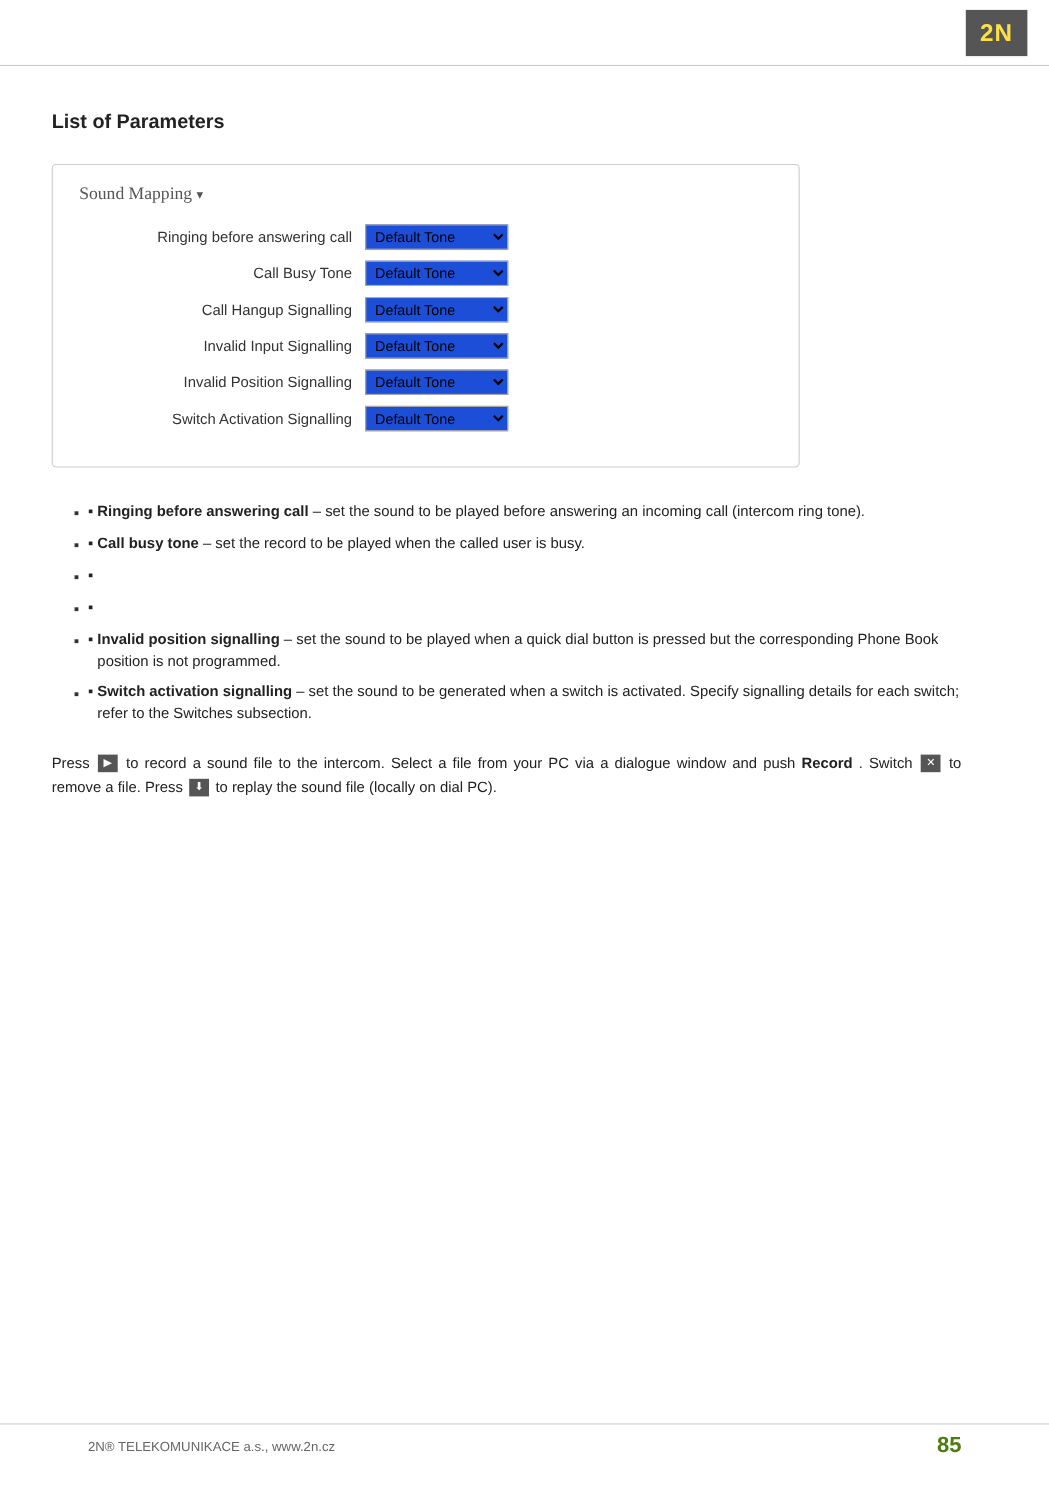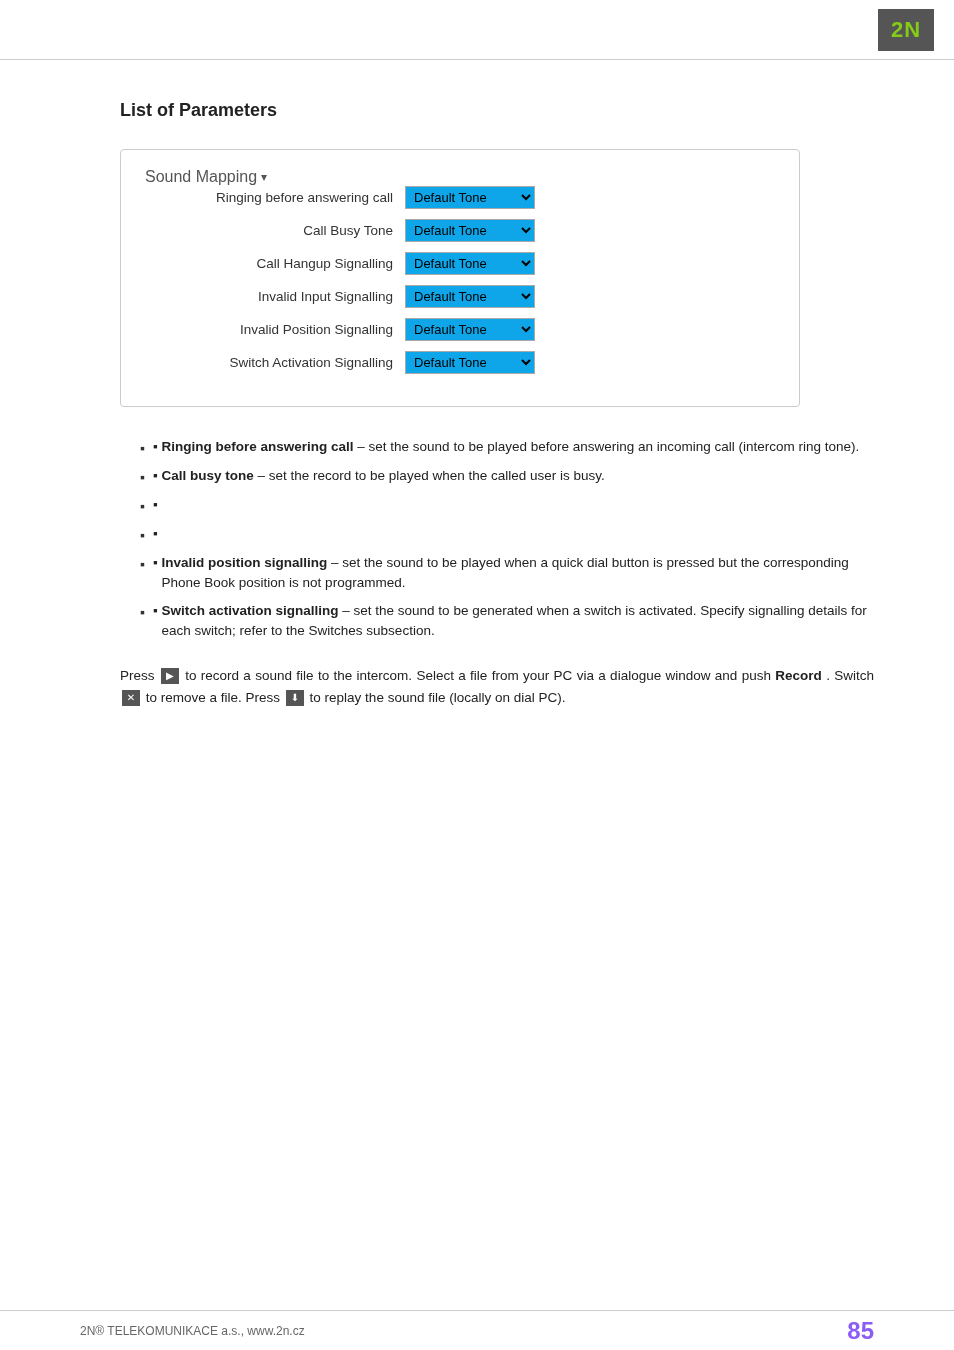--- a/index.html
+++ b/index.html
@@ -23,53 +23,55 @@
       justify-content: flex-end;
       padding-right: 20px;
     }
     .logo-box {
       width: 56px;
       height: 42px;
       background: #555;
       display: flex;
       align-items: center;
       justify-content: center;
-      color: #84cc16;
+      color: #fde047;
       font-size: 22px;
       font-weight: bold;
       font-family: Arial, sans-serif;
       letter-spacing: 1px;
     }
 
     
     .content {
-      padding: 40px 80px 80px 120px;
+      padding: 40px 80px 80px 47px;
     }
 
     .page-title {
       font-size: 18px;
       font-weight: bold;
       margin-bottom: 28px;
     }
 
     
     .sound-mapping-box {
       border: 1px solid #ccc;
       border-radius: 4px;
       padding: 18px 24px 22px 24px;
       margin-bottom: 30px;
       width: 680px;
     }
 
     .section-header {
       font-size: 16px;
       color: #555;
+      margin-bottom: 18px;
       display: flex;
       align-items: center;
       gap: 4px;
+      font-family: Liberation Serif, serif;
     }
     .section-header .chevron {
       font-size: 12px;
       color: #555;
     }
 
     .param-row {
       display: flex;
       align-items: center;
       margin-bottom: 10px;
@@ -79,21 +81,21 @@
       text-align: right;
       padding-right: 12px;
       font-size: 13.5px;
       color: #333;
     }
     .param-select {
       width: 130px;
       padding: 2px 4px;
       font-size: 13px;
       border: 1px solid #aaa;
-      background: #0ea5e9;
+      background: #1d4ed8;
       cursor: pointer;
     }
 
     
     .bullet-list {
       margin-left: 20px;
       margin-bottom: 24px;
     }
     .bullet-list li {
       list-style: none;
@@ -133,38 +135,38 @@
       font-size: 10px;
       text-align: center;
       line-height: 16px;
       vertical-align: middle;
       margin: 0 2px;
     }
 
     
     .footer {
       position: absolute;
-      bottom: 0;
+      bottom: 16px;
       left: 0;
       width: 100%;
       height: 40px;
       border-top: 1px solid #ccc;
       display: flex;
       align-items: center;
       justify-content: space-between;
       padding: 0 80px;
     }
     .footer-left {
       font-size: 12px;
       color: #666;
     }
     .footer-right {
-      font-size: 24px;
-      font-weight: bold;
-      color: #8b5cf6;
+      font-size: 20px;
+      font-weight: bold;
+      color: #4d7c0f;
     }
   </style>
 </head>
 <body>
 
 <div class="top-bar">
   <div class="logo-box">2N</div>
 </div>
 
 <div class="content">

